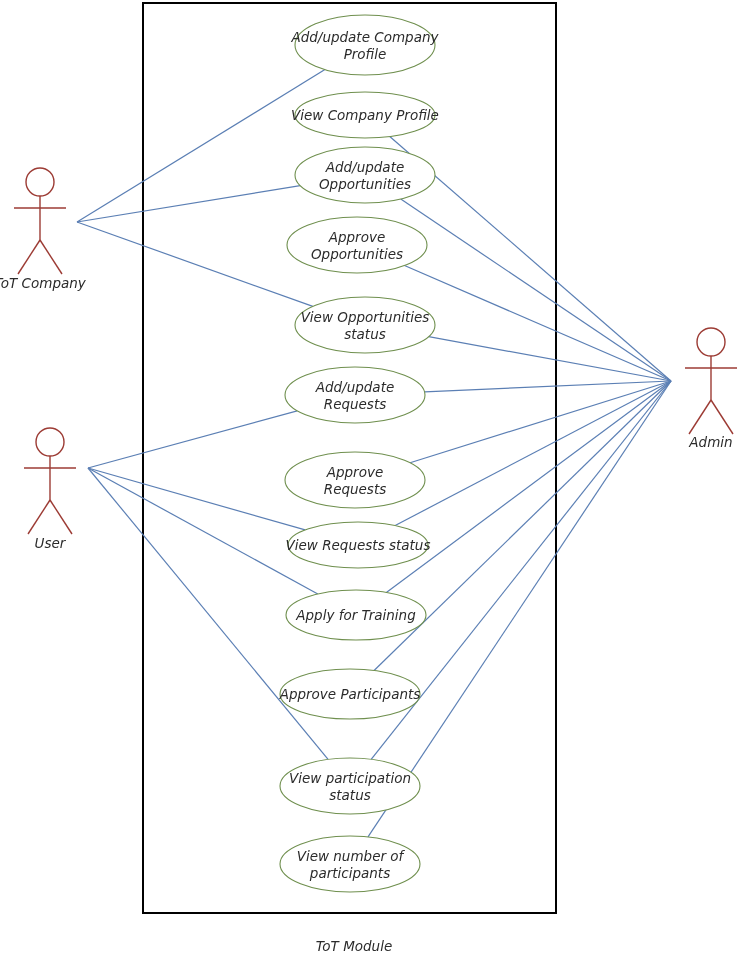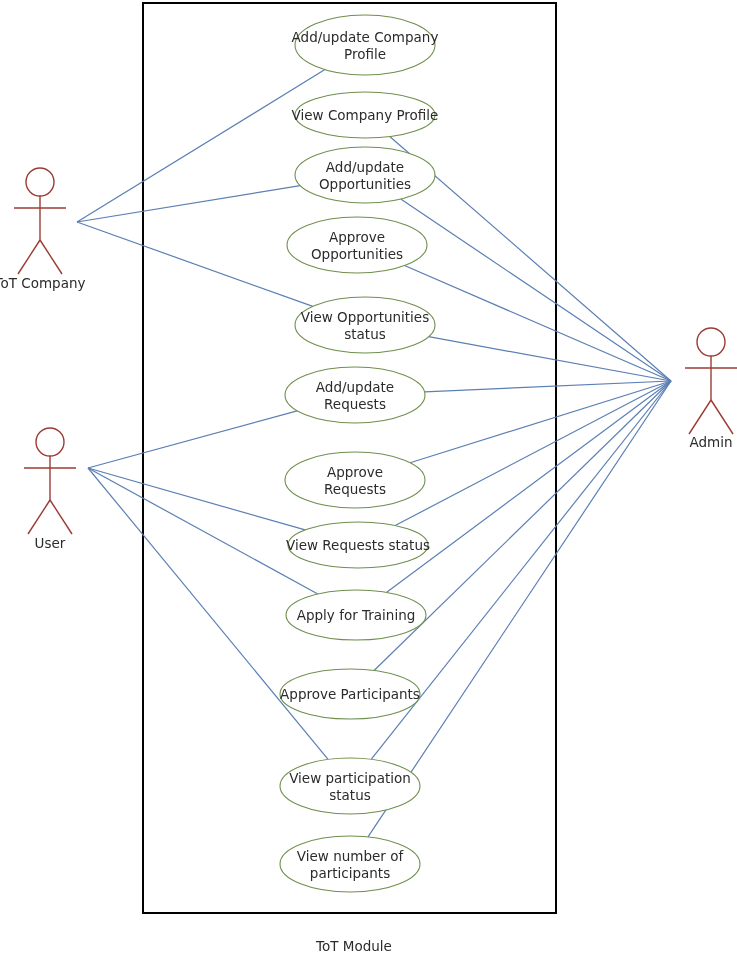--- a/index.html
+++ b/index.html
@@ -10,20 +10,21 @@
   }
   body {
     font-family: "DejaVu Sans", "Liberation Sans", sans-serif;
   }
   #diagram-root {
     position: relative;
     width: 737px;
     height: 961px;
     background: #ffffff;
     overflow: hidden;
+    font-style: italic;
   }
   #diagram-svg {
     position: absolute;
     top: 0;
     left: 0;
     width: 737px;
     height: 961px;
     display: block;
   }
   .uc-label {

